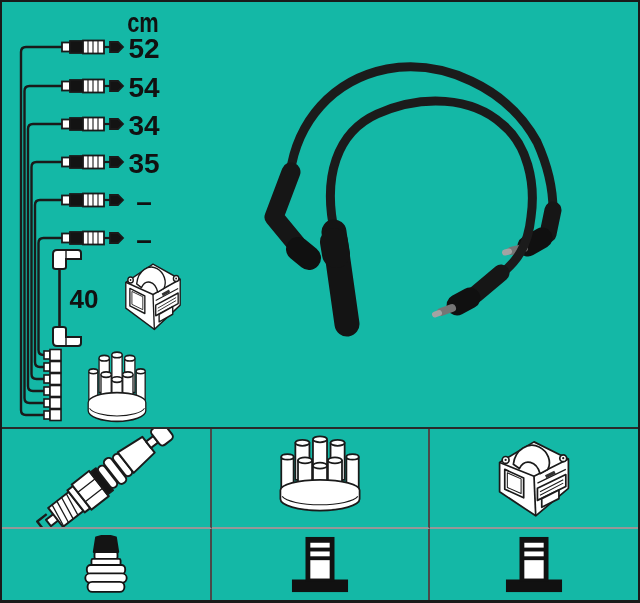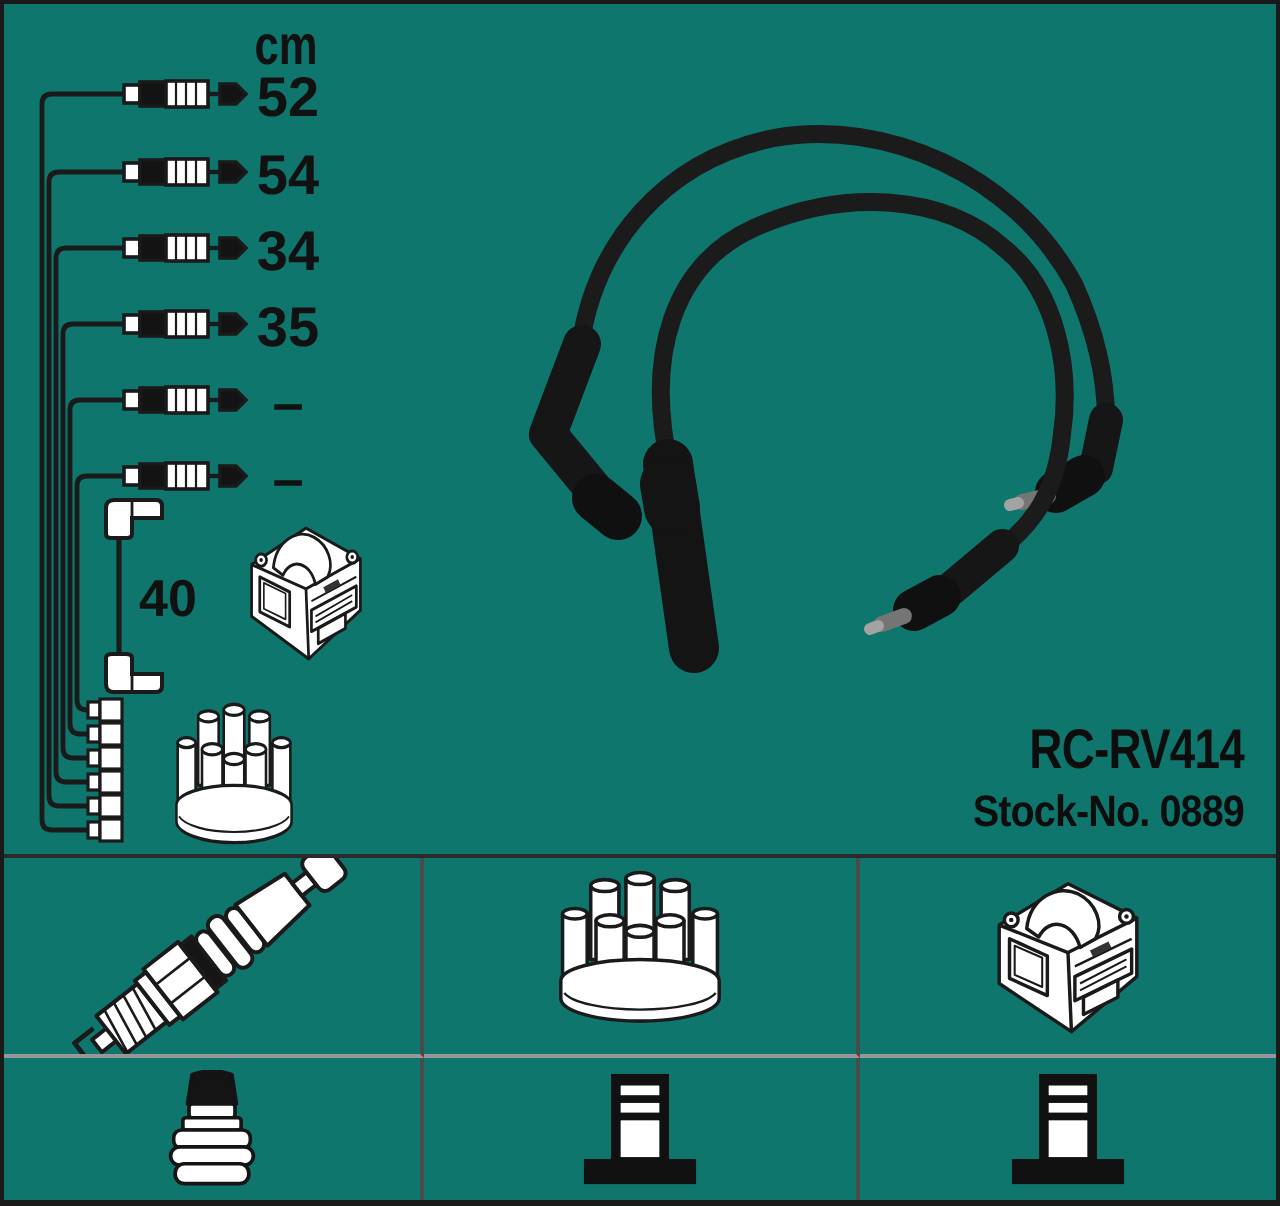--- a/index.html
+++ b/index.html
@@ -1,19 +1,19 @@
 <!DOCTYPE html>
 <html><head>
 <meta charset="utf-8">
 <style>
   html,body{margin:0;padding:0;background:#e8e8e8;}
   .page{
     position:relative;
     width:640px;height:603px;
-    background:#0f766e;
+    background:#14b8a6;
     box-sizing:border-box;
     border:2px solid #1a1a1a;
     border-bottom-width:3px;
     overflow:hidden;
     font-family:"Liberation Sans",sans-serif;
   }
   .main-svg{position:absolute;left:0;top:0;}
   .num{font:bold 28px "Liberation Sans",sans-serif;fill:#111;}
   .num40{font:bold 26px "Liberation Sans",sans-serif;fill:#111;}
   .product-id{
@@ -262,24 +262,20 @@
       <path d="M333,232 C320,175 335,130 375,112 C420,92 470,95 500,122 C525,142 534,180 529,215 C526,245 514,260 499,272" fill="none" stroke="#1b1b1b" stroke-width="9"></path>
       <line x1="332" y1="230" x2="345" y2="322" stroke="#141414" stroke-width="25"></line>
       <line x1="332" y1="240" x2="334" y2="252" stroke="#141414" stroke-width="28"></line>
       <path d="M499,271 L474,292 L456,303" fill="none" stroke="#161616" stroke-width="17"></path>
       <path d="M468,296 L455,303" fill="none" stroke="#101010" stroke-width="21"></path>
       <line x1="450" y1="306" x2="439" y2="310" stroke="#757575" stroke-width="8"></line>
       <line x1="437" y1="311" x2="433" y2="312.5" stroke="#a3a3a3" stroke-width="6"></line>
     </g>
   </svg>
 
-  <div class="product-id">
-    <div class="model">RC-RV414</div>
-    <div class="stock">Stock-No. 0889</div>
-  </div>
 
   <div class="parts-grid">
     <div class="cell">
       <svg width="200" height="98" viewBox="0 0 200 98">
         <use href="#sym-plug" transform="translate(100,49) rotate(-38) translate(-88,-22)"></use>
       </svg>
     </div>
     <div class="cell">
       <svg width="88" height="88" viewBox="0 0 100 100">
         <use href="#sym-cap"></use>

